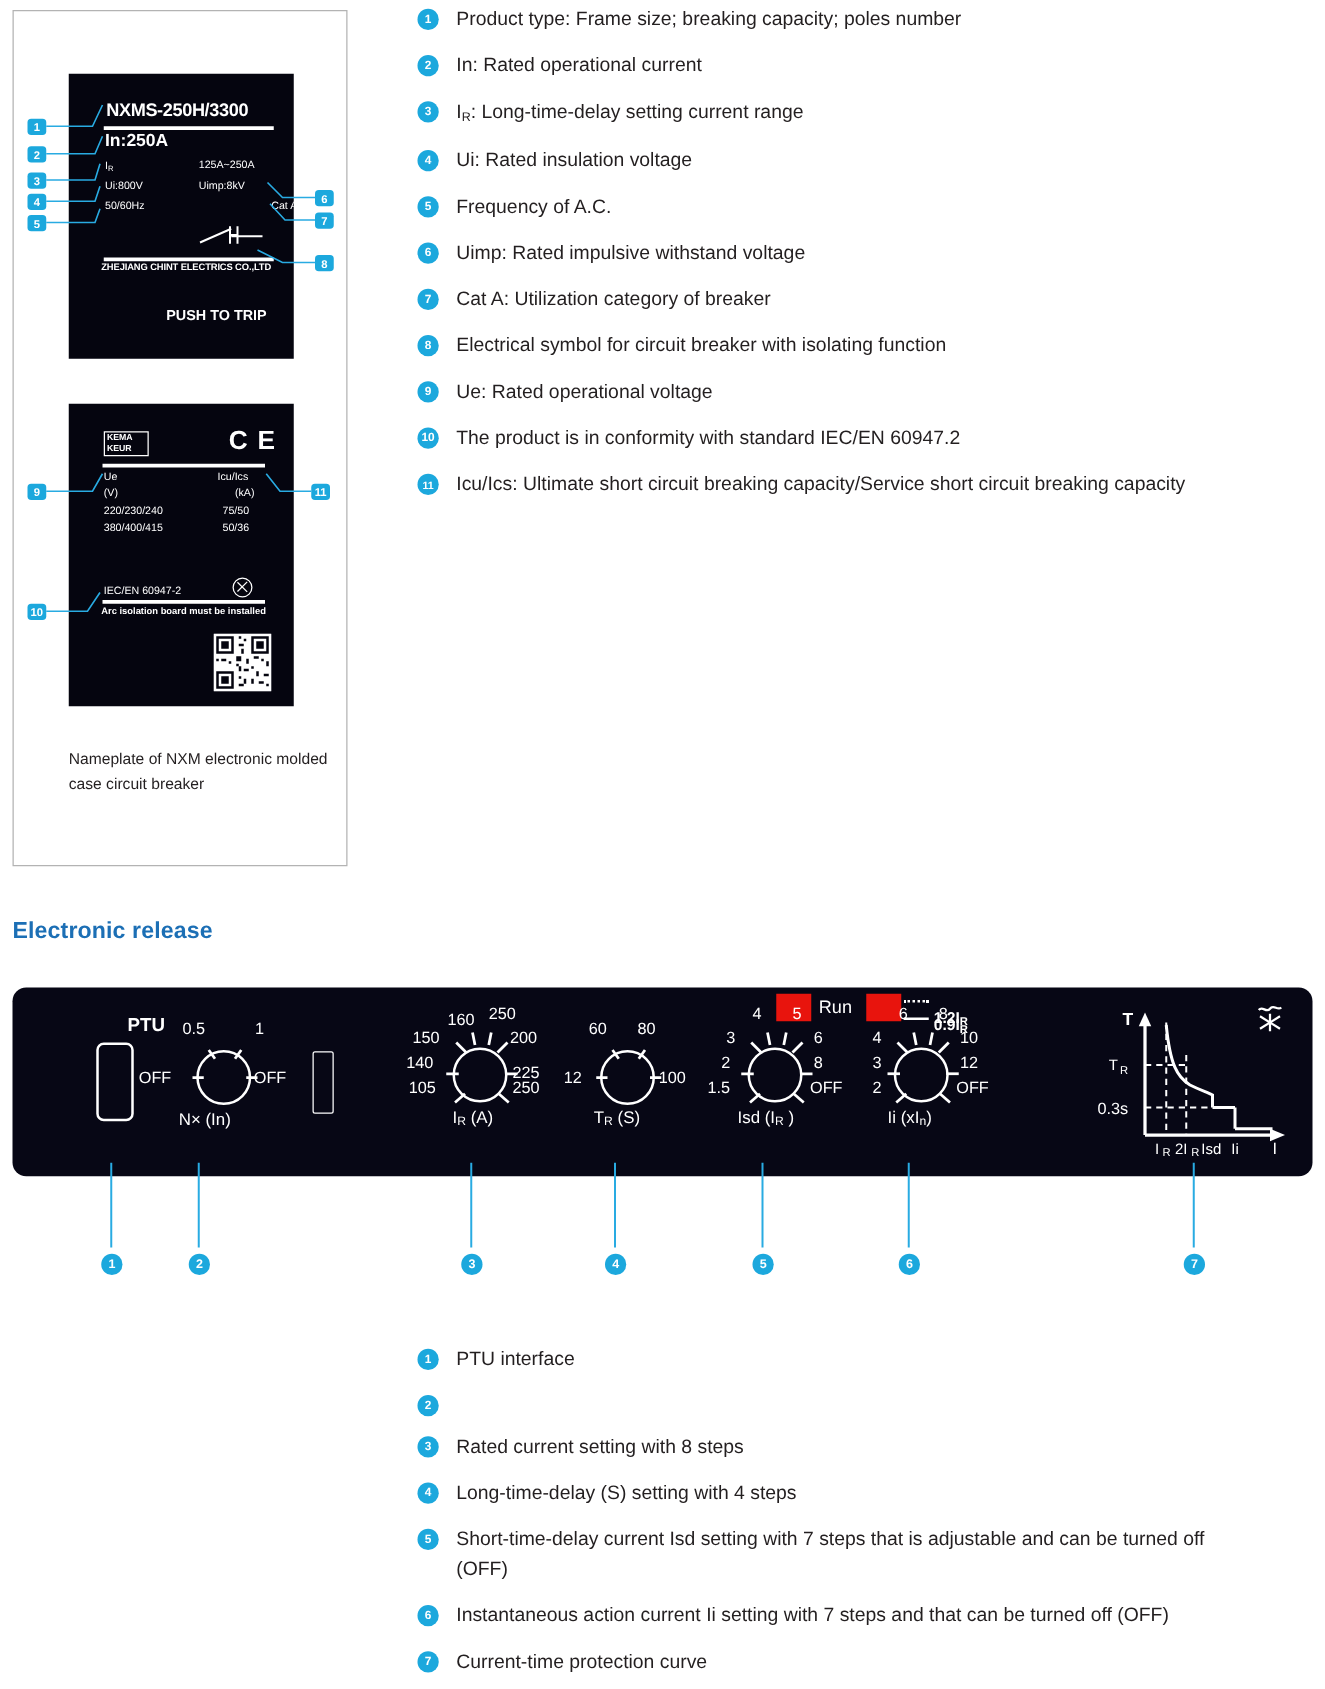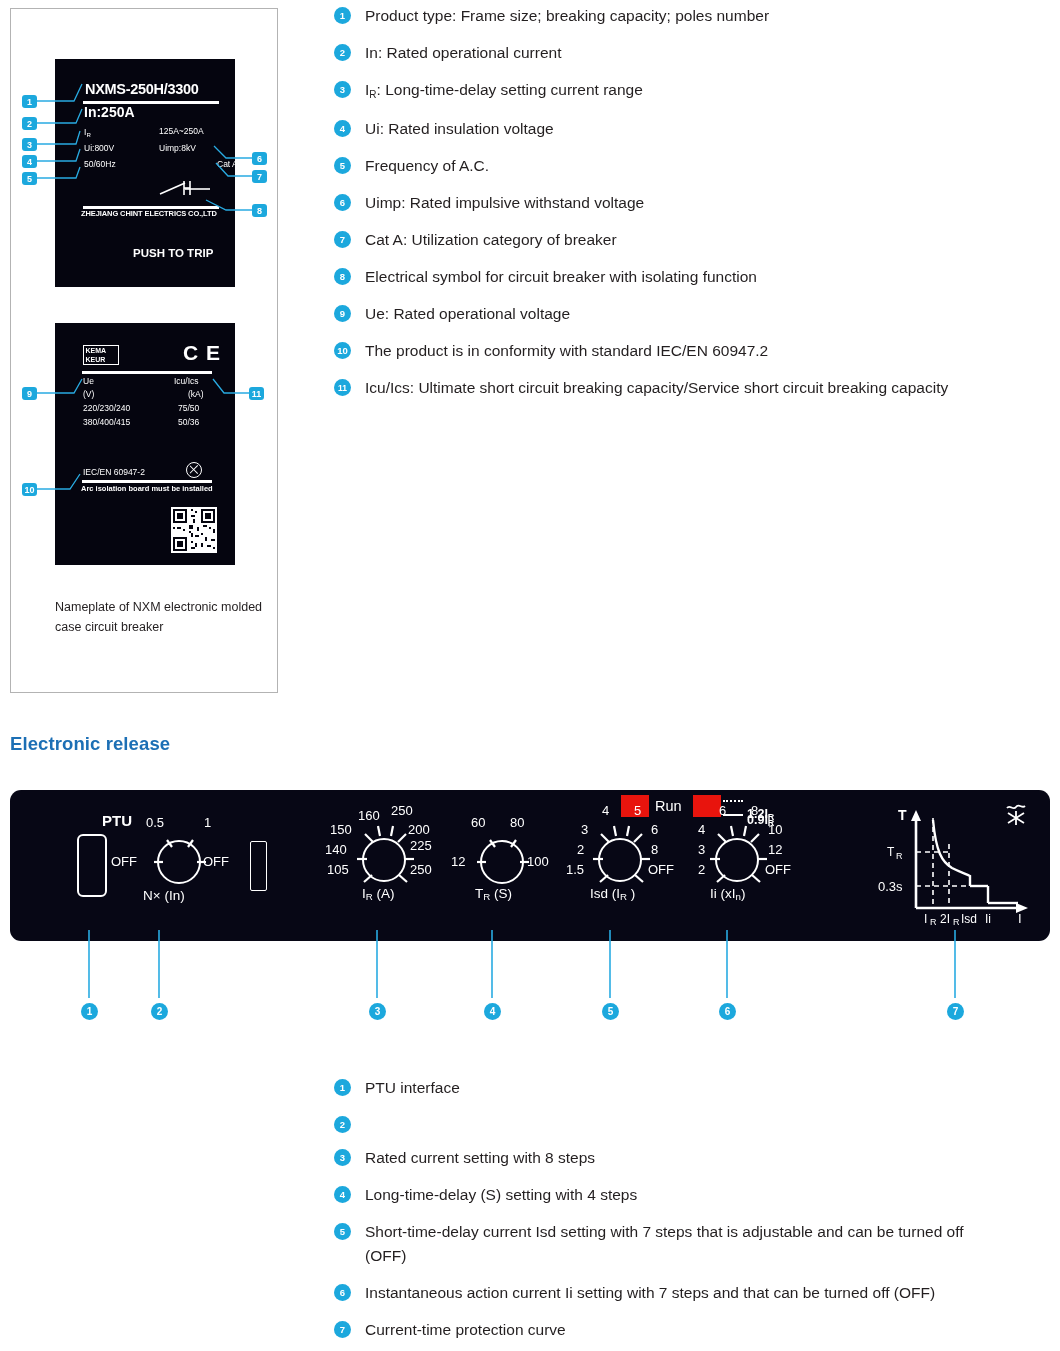--- a/index.html
+++ b/index.html
@@ -354,21 +354,21 @@
         <line x1="79" y1="47" x2="69" y2="47"></line>
         <line x1="29" y1="70" x2="37" y2="63"></line>
         <line x1="72" y1="70" x2="64" y2="63"></line>
       </g>
     </svg>
     <div class="w dlabel" style="left:348px; top:18px;text-align:center;">160</div>
     <div class="w dlabel" style="left:381px; top:13px;">250</div>
     <div class="w dlabel" style="left:320px; top:32px;">150</div>
     <div class="w dlabel" style="left:398px; top:32px;">200</div>
     <div class="w dlabel" style="left:315px; top:52px;">140</div>
-    <div class="w dlabel" style="left:400px; top:48px;">225</div>
+    <div class="w dlabel" style="left:400px; top:60px;">225</div>
     <div class="w dlabel" style="left:317px; top:72px;">105</div>
     <div class="w dlabel" style="left:400px; top:72px;">250</div>
     <div class="w dcaption" style="left:352px; top:96px;">I<sub>R</sub> (A)</div>
 
     <div class="dial" style="left:470px; top:50px; width:44px; height:44px;"></div>
     <svg style="position:absolute;left:443px;top:24px;width:100px;height:96px">
       <g stroke="#fff" stroke-width="2.2" fill="none">
         <line x1="37" y1="26" x2="42" y2="33"></line>
         <line x1="63" y1="26" x2="58" y2="33"></line>
         <line x1="24" y1="48" x2="33" y2="48"></line>

